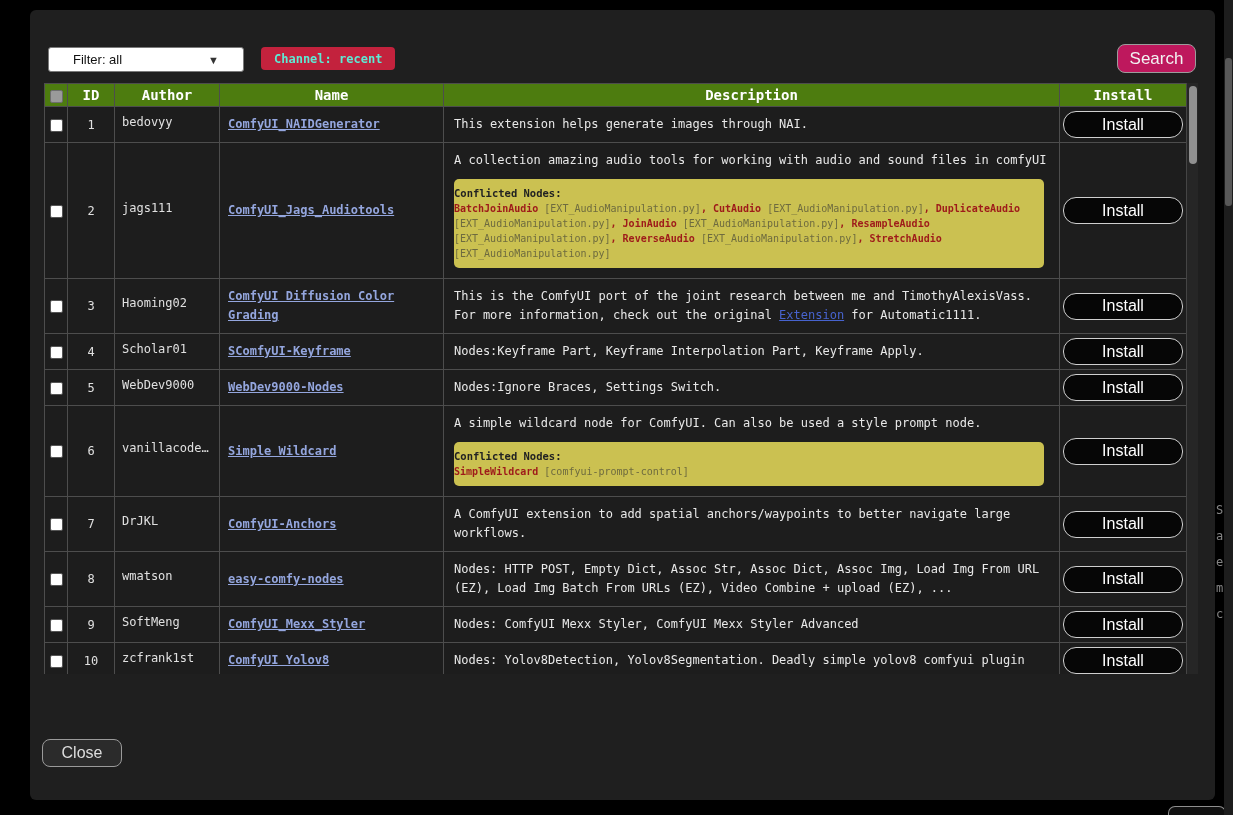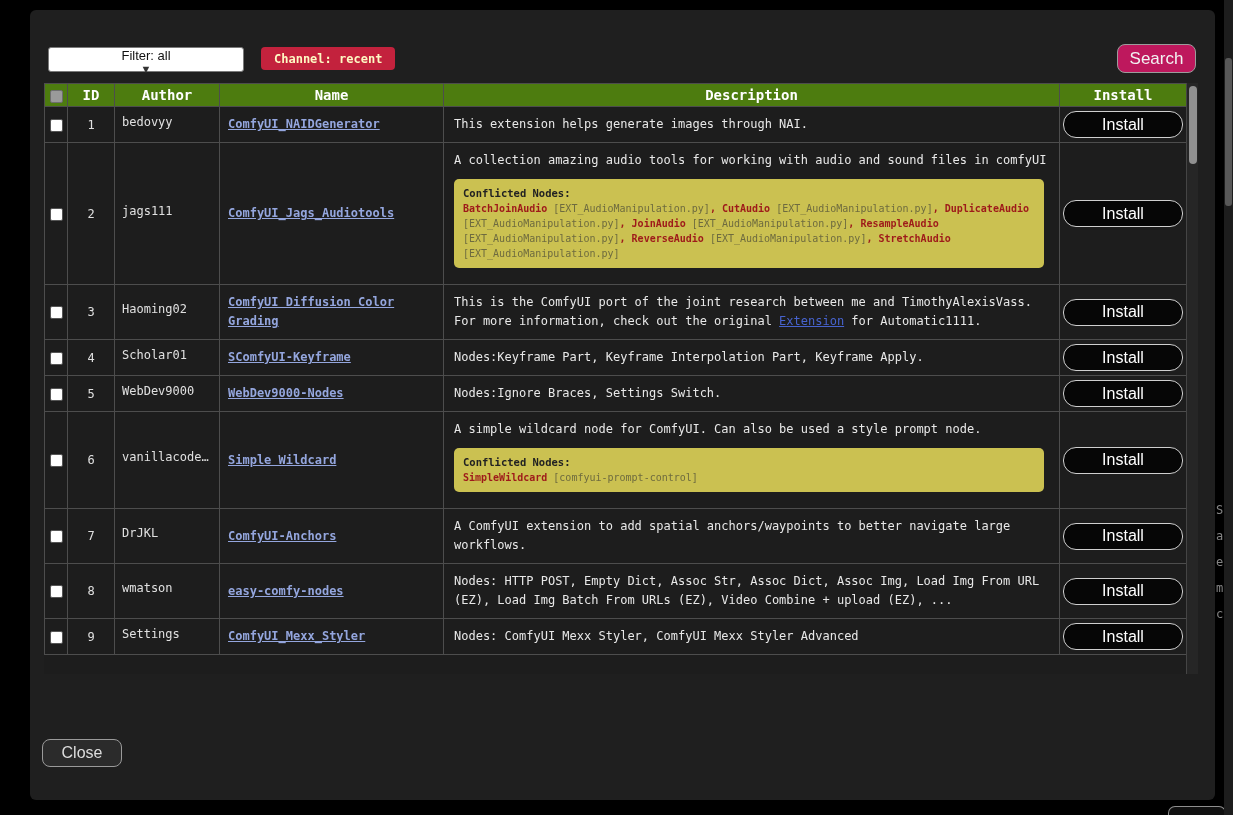--- a/index.html
+++ b/index.html
@@ -6,24 +6,24 @@
   html,body { width:1233px; height:815px; background:#000; overflow:hidden;
               font-family:"DejaVu Sans Mono", monospace; }
 
   .dialog { position:absolute; left:30px; top:10px; width:1185px; height:790px;
             background:#1f1f1f; border-radius:6px; }
 
   
   .filter-select { position:absolute; left:18px; top:37px; width:196px; height:25px;
     background:#fff; color:#111; border:1px solid #7a7a7a; border-radius:3px;
     font-family:"Liberation Sans",sans-serif; font-size:13px;
-    display:flex; align-items:center; justify-content:space-between; padding:0 12px; cursor:pointer;flex-direction:column; }
+    display:flex; align-items:center; justify-content:space-between; padding:0 24px; cursor:pointer; }
   .filter-select .chev { color:#333; font-size:11px; }
   .badge { position:absolute; left:231px; top:37px; height:23px; padding:0 13px;
-    background:var(--channel-badge,#c3223d); color:#fef9c3; border-radius:4px;
+    background:var(--channel-badge,#c3223d); color:#5eead4; border-radius:4px;
     font-size:12px; font-weight:bold; display:flex; align-items:center; }
   .search-input { position:absolute; left:875px; top:36px; width:202px; height:26px;
     background:#1a1a1a; border:1px solid #6b6b6b; border-radius:2px; color:#ccc;
     padding:0 9px; font-family:"Liberation Sans",sans-serif; font-size:13px; outline:none; }
   .search-input::placeholder { color:#7a7a7a; }
   .search-btn { position:absolute; left:1087px; top:34px; width:79px; height:29px;
     background:#be185d; color:#f2f2f2; border:1px solid #9c9c9c; border-radius:8px;
     font-family:"Liberation Sans",sans-serif; font-size:17px; cursor:pointer; }
 
   
@@ -46,22 +46,22 @@
   .install-btn { width:120px; height:27px; background:#060606; color:#fff;
     border:1px solid #cfcfcf; border-radius:13px;
     font-family:"Liberation Sans",sans-serif; font-size:16px; cursor:pointer; }
 
   input.row-check { appearance:none; -webkit-appearance:none; width:13px; height:13px;
     background:#fff; border:1px solid #555; border-radius:2px; vertical-align:middle; cursor:pointer; }
   input.head-check { appearance:none; -webkit-appearance:none; width:13px; height:13px;
     background:#9a9a9a; border:1px solid #6e6e6e; border-radius:2px; vertical-align:middle; cursor:pointer; }
 
   
-  .conflict { margin-top:9px; margin-bottom:8px; background:var(--conflict-bg,#cbc151);
-    border-radius:5px; padding:7px 9px; line-height:15px; max-width:590px; }
+  .conflict { margin-top:9px; margin-bottom:2px; background:var(--conflict-bg,#cbc151);
+    border-radius:5px; padding:7px 0; line-height:15px; max-width:590px; }
   .cf-title { display:block; color:var(--conflict-title,#222); font-weight:bold; font-size:10.5px; }
   .cf-list { font-size:10px; }
   .cf-node { color:var(--conflict-node,#9e1a1a); font-weight:bold; }
   .cf-src { color:var(--conflict-source,#6e6b3f); }
 
   
   .tbl-scroll { position:absolute; right:0; top:0; width:12px; height:591px;
     background:#262626; border-left:1px solid #454545; }
   .tbl-thumb { position:absolute; left:2px; top:3px; width:8px; height:78px;
     background:#909090; border-radius:4px; }
@@ -200,24 +200,34 @@
             <td class="c-author">wmatson</td>
             <td class="c-name"><a class="node-link">easy-comfy-nodes</a></td>
             <td class="c-desc">
               <div class="desc-text">Nodes: HTTP POST, Empty Dict, Assoc Str, Assoc Dict, Assoc Img, Load Img From URL (EZ), Load Img Batch From URLs (EZ), Video Combine + upload (EZ), ...</div>
             </td>
             <td class="c-install"><button class="install-btn">Install</button></td>
           </tr>
           <tr>
             <td class="c-check"><input type="checkbox" class="row-check" style=""></td>
             <td class="c-id">9</td>
-            <td class="c-author">Settings</td>
+            <td class="c-author">SoftMeng</td>
             <td class="c-name"><a class="node-link">ComfyUI_Mexx_Styler</a></td>
             <td class="c-desc">
               <div class="desc-text">Nodes: ComfyUI Mexx Styler, ComfyUI Mexx Styler Advanced</div>
+            </td>
+            <td class="c-install"><button class="install-btn">Install</button></td>
+          </tr>
+          <tr>
+            <td class="c-check"><input type="checkbox" class="row-check" style=""></td>
+            <td class="c-id">10</td>
+            <td class="c-author">zcfrank1st</td>
+            <td class="c-name"><a class="node-link">ComfyUI Yolov8</a></td>
+            <td class="c-desc">
+              <div class="desc-text">Nodes: Yolov8Detection, Yolov8Segmentation. Deadly simple yolov8 comfyui plugin</div>
             </td>
             <td class="c-install"><button class="install-btn">Install</button></td>
           </tr>
         </tbody>
     </table>
     <div class="tbl-scroll">
       <div class="tbl-thumb"></div>
     </div>
   </div>
 

